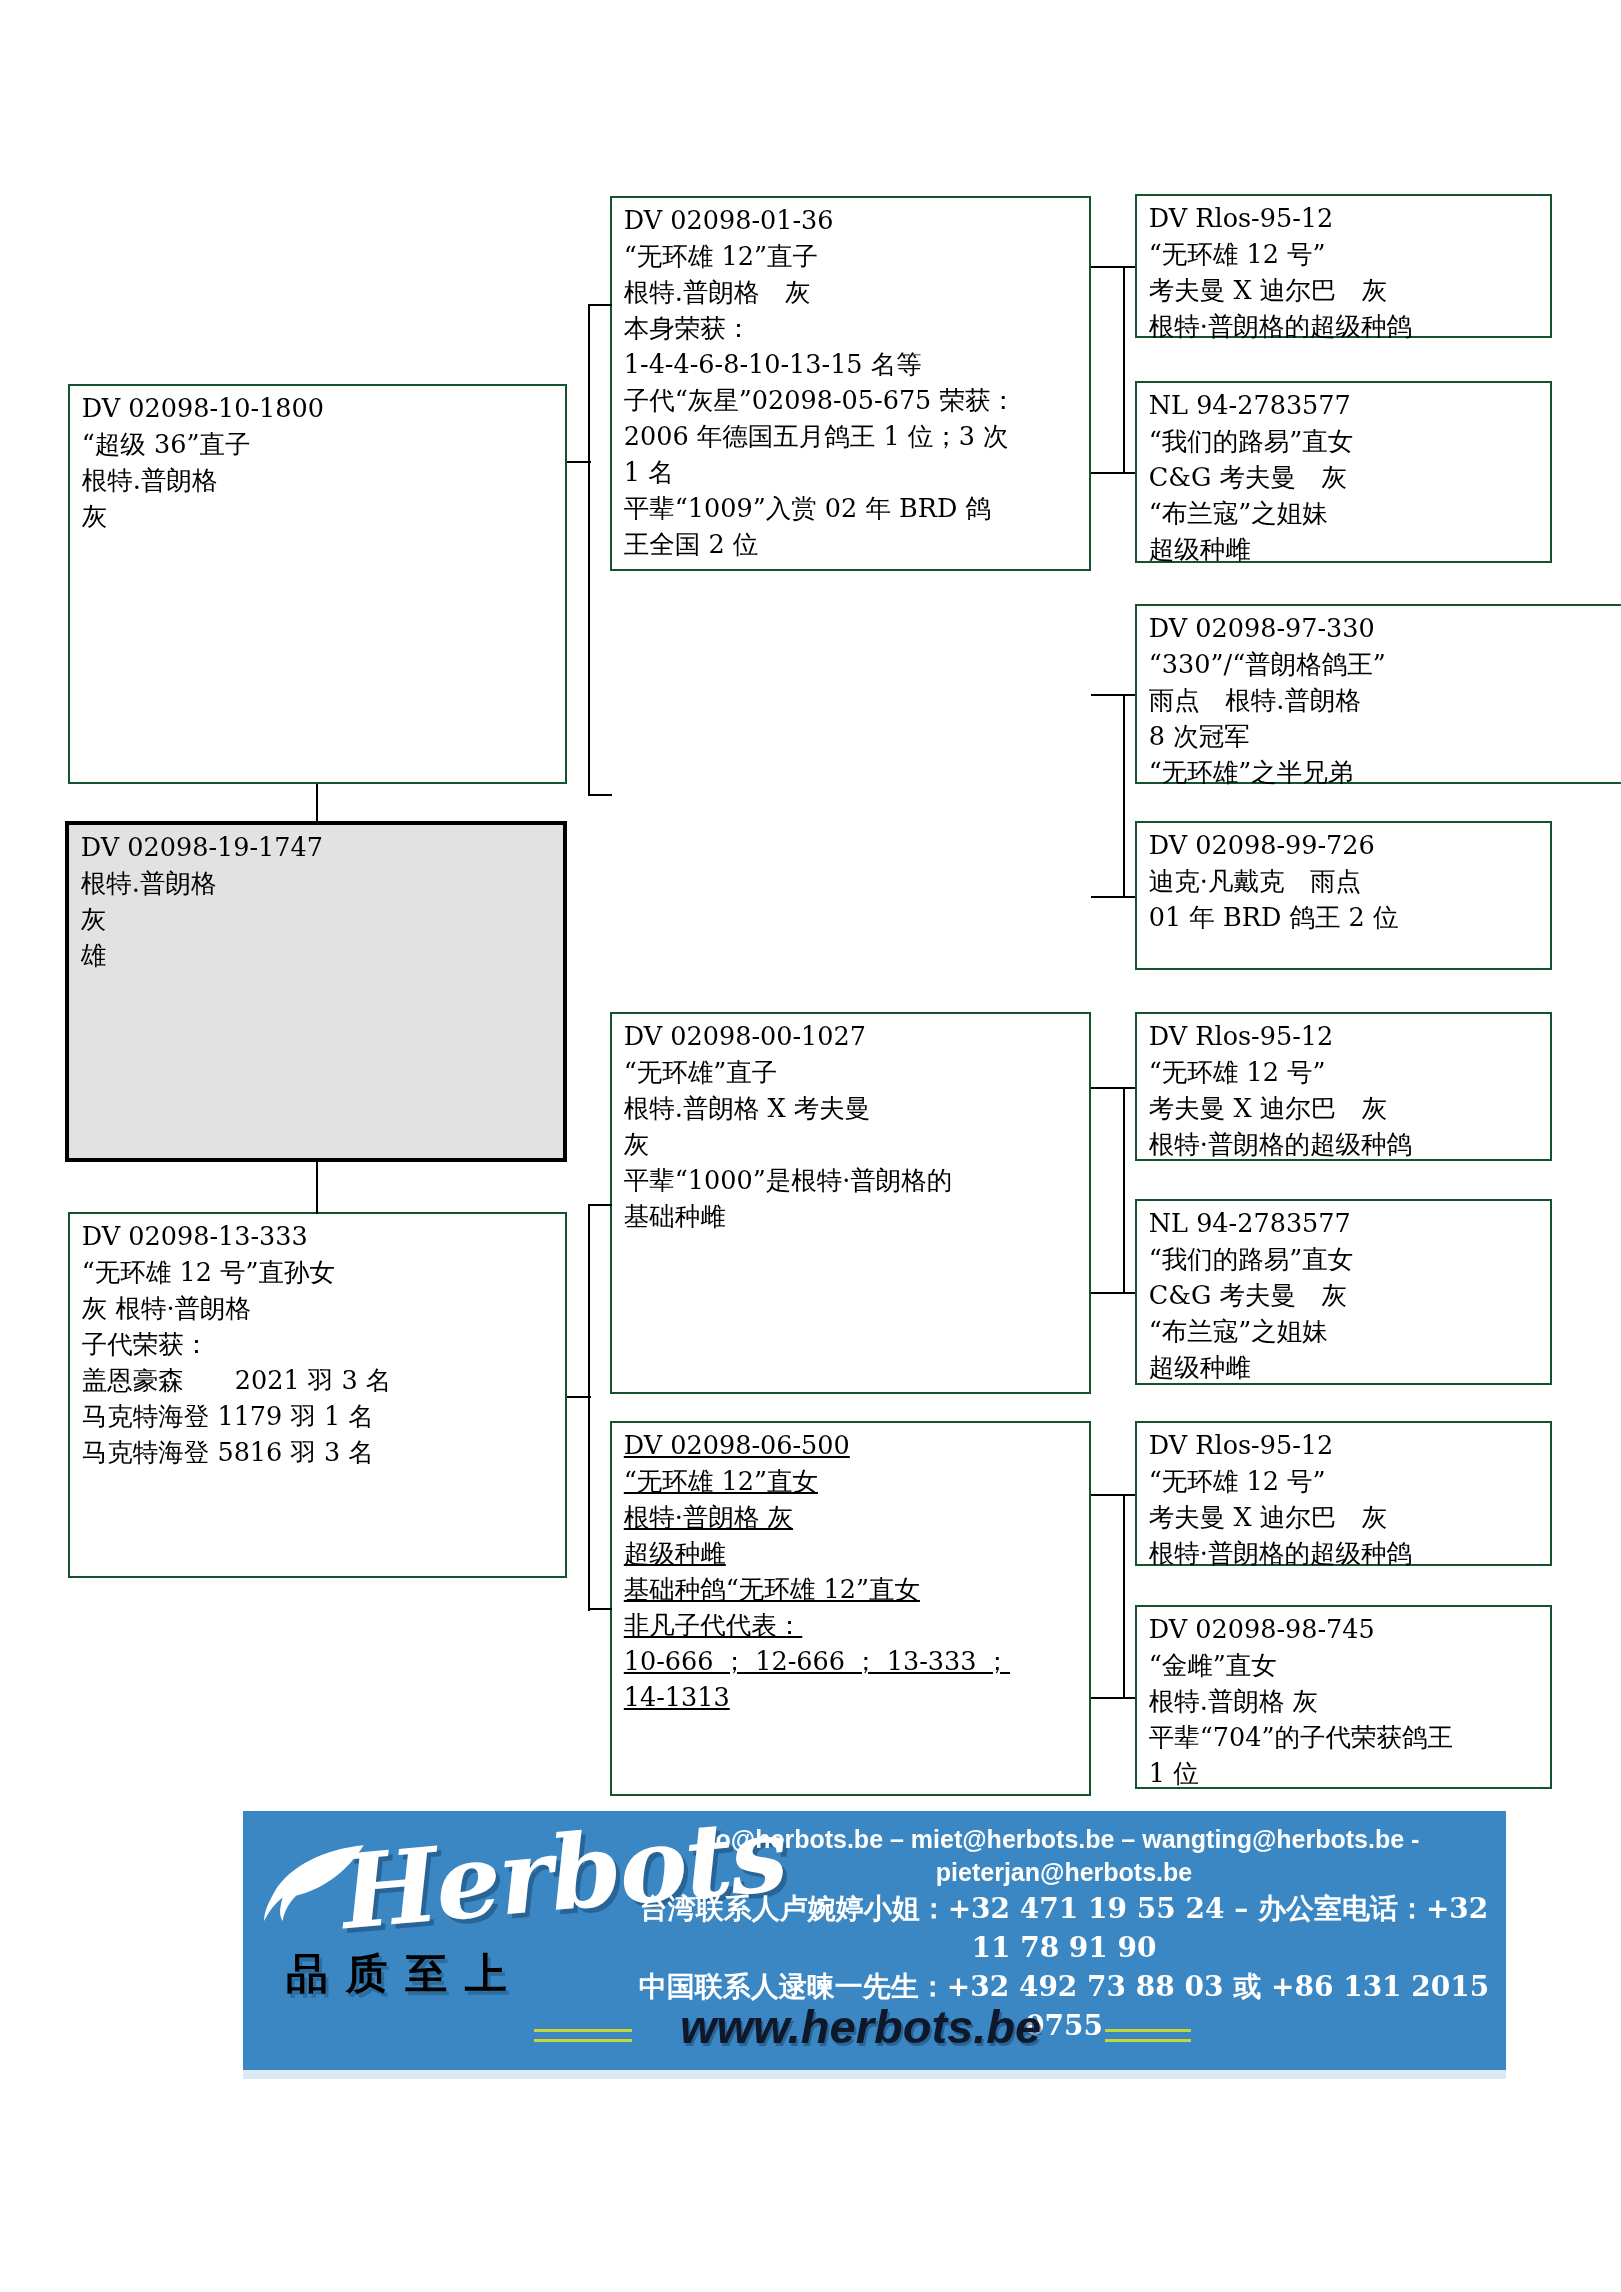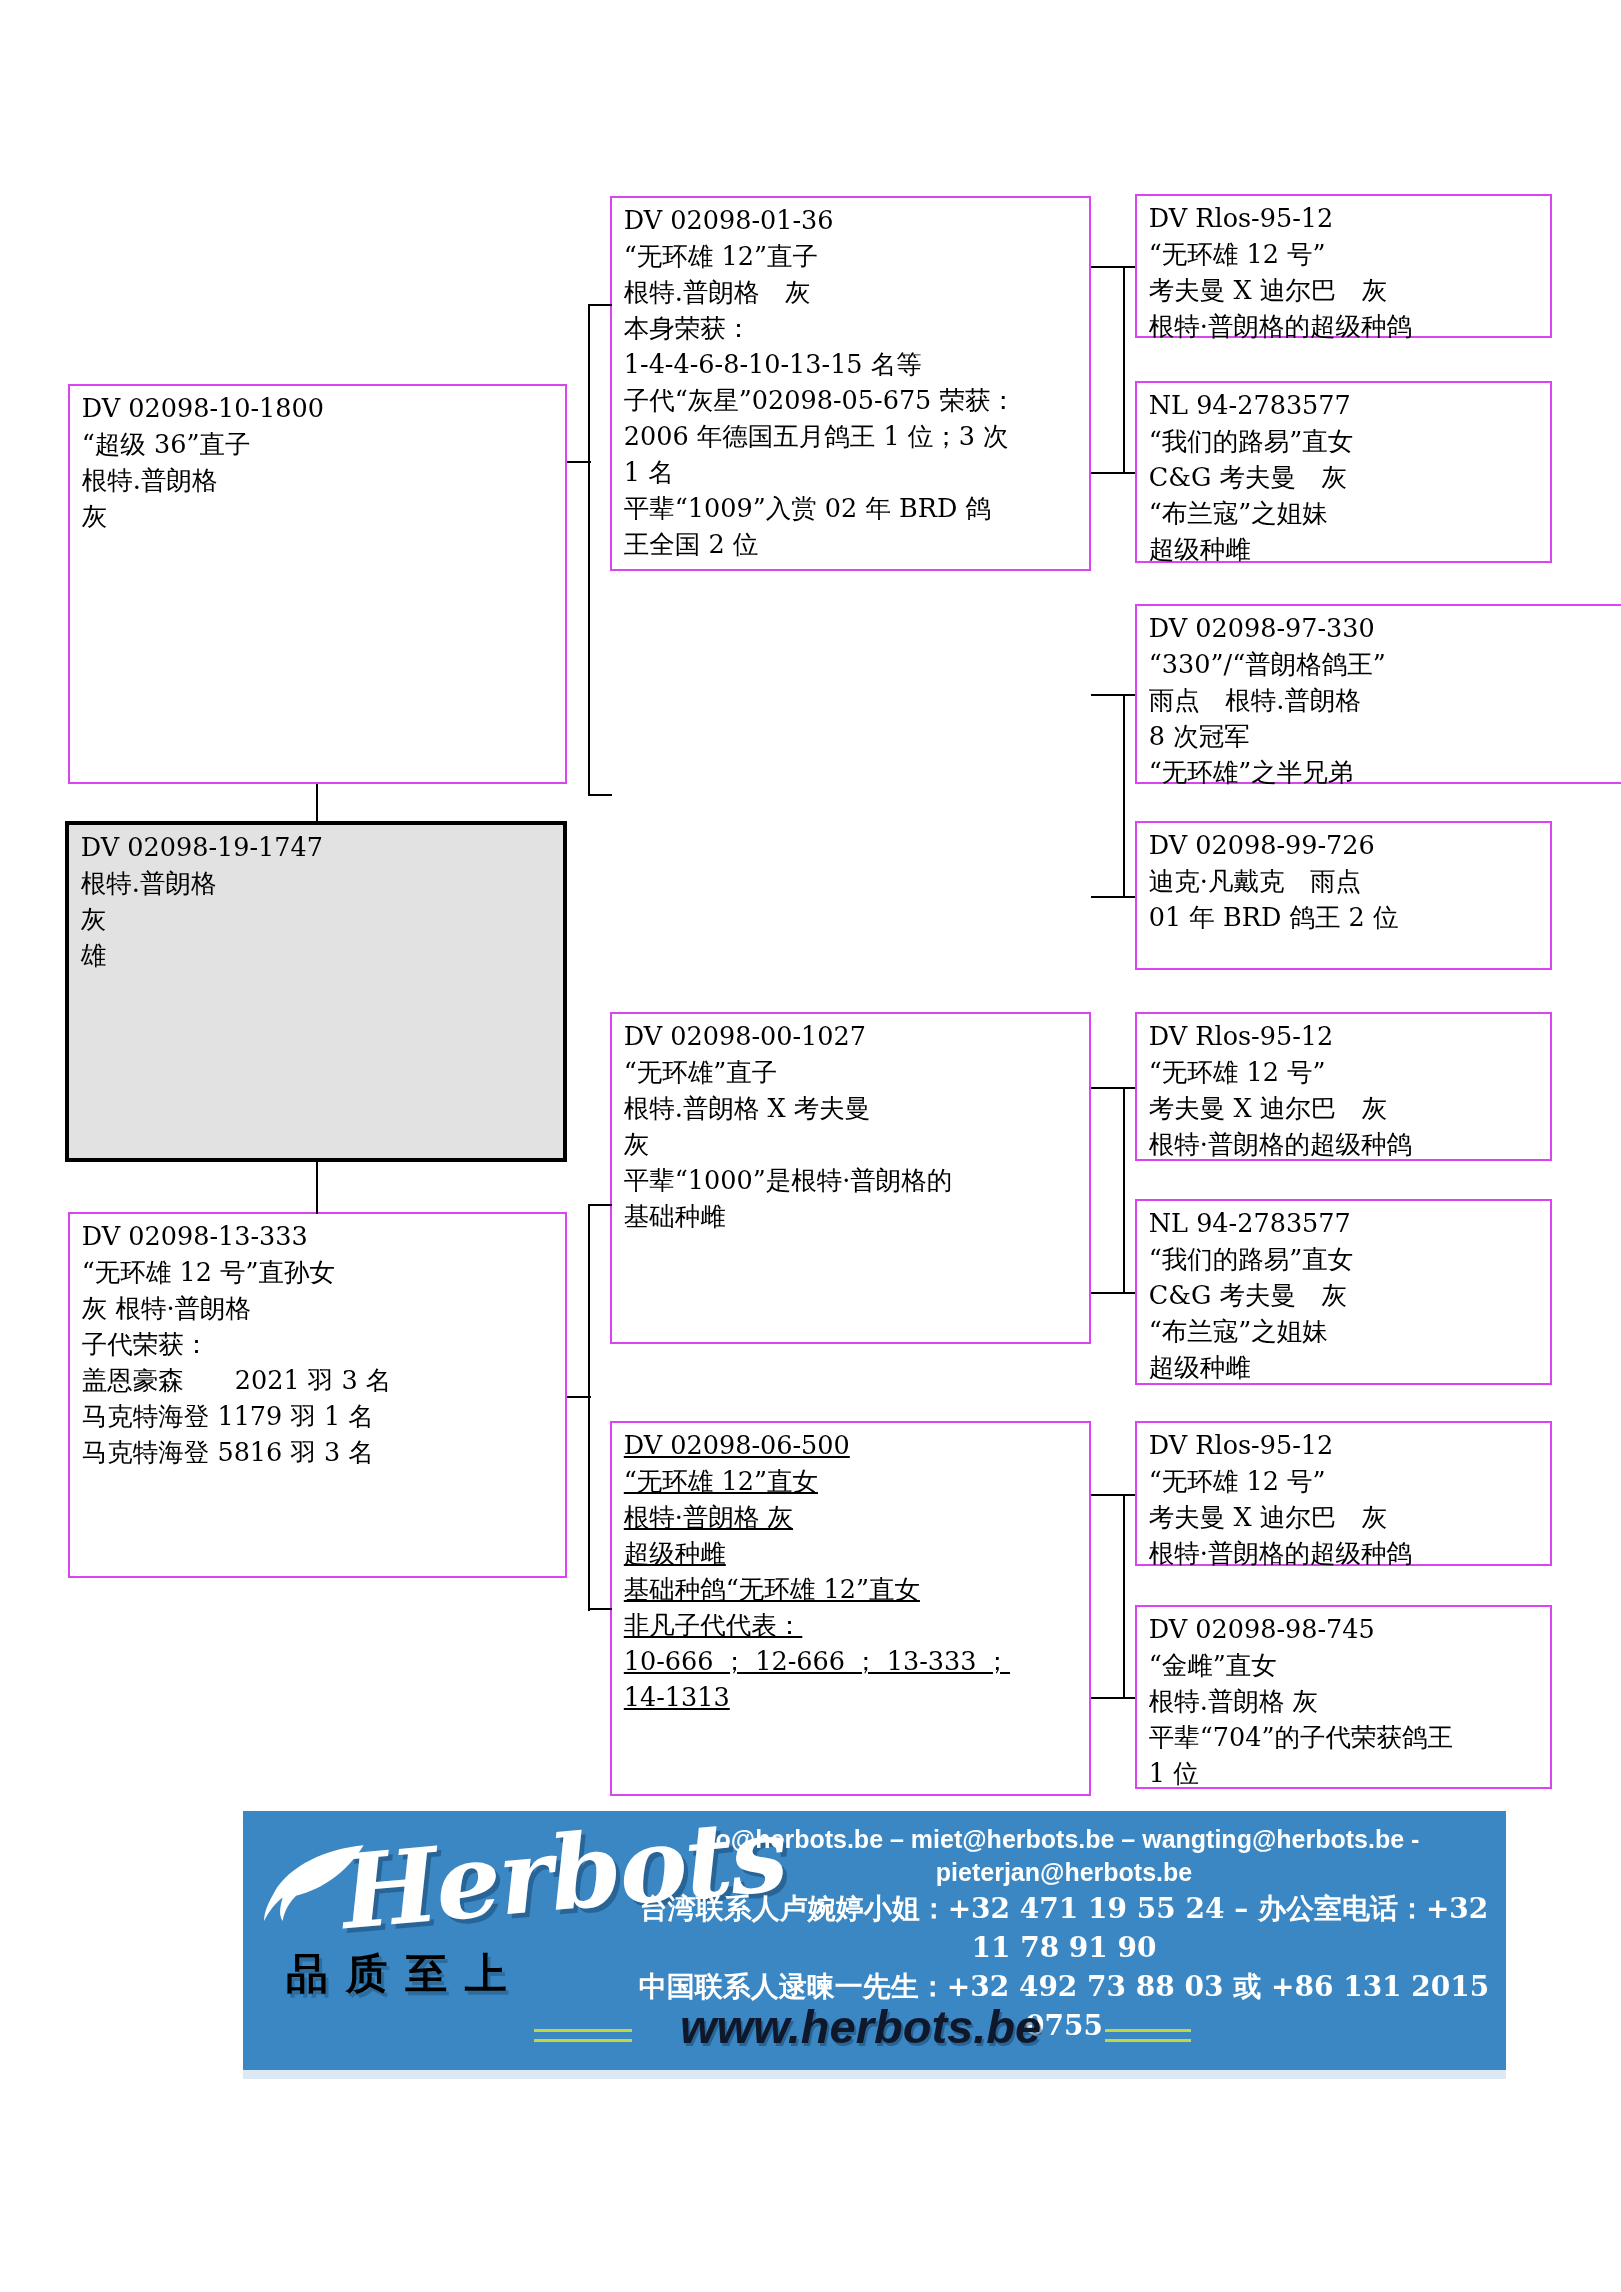--- a/index.html
+++ b/index.html
@@ -1,18 +1,18 @@
 <!DOCTYPE html>
 <html><head>
 <meta charset="utf-8">
 <style>
   html,body{margin:0;padding:0;background:#ffffff;}
   #page{position:relative;width:1621px;height:2293px;background:#ffffff;overflow:hidden;
         font-family:"DejaVu Serif", serif;color:#000;}
-  .pbox{position:absolute;border:2px solid #d946ef;background:#fff;box-sizing:border-box;
+  .pbox{position:absolute;border:2px solid #14532d;background:#fff;box-sizing:border-box;
         font-size:25.5px;line-height:36px;padding:3.9px 7.8px 0 11.8px;white-space:pre-line;}
   .pbox.subject{border:4.9px solid #000;background:#e2e2e2;}
   .hline,.vline{position:absolute;background:#000;}
   .hline{height:2px;}
   .vline{width:2px;}
 
   
   #banner{position:absolute;left:243px;top:1811px;width:1263px;height:259px;background:#3a87c3;}
   #banner-strip{position:absolute;left:243px;top:2070px;width:1263px;height:8.8px;background:#dce9f5;}
   .logo-wrap{position:absolute;left:15.7px;top:5.9px;width:490px;height:127px;}
@@ -58,21 +58,21 @@
   <div class="pbox" style="left:610px;top:196px;width:481px;height:375px;">DV 02098-01-36
 “无环雄 12”直子
 根特.普朗格　灰
 本身荣获：
 1-4-4-6-8-10-13-15 名等
 子代“灰星”02098-05-675 荣获：
 2006 年德国五月鸽王 1 位；3 次
 1 名
 平辈“1009”入赏 02 年 BRD 鸽
 王全国 2 位</div>
-  <div class="pbox" style="left:610px;top:1012px;width:481px;height:332px;">DV 02098-00-1027
+  <div class="pbox" style="left:610px;top:1012px;width:481px;height:382px;">DV 02098-00-1027
 “无环雄”直子
 根特.普朗格 X 考夫曼
 灰
 平辈“1000”是根特·普朗格的
 基础种雌</div>
   <div class="pbox" style="left:610px;top:1421px;width:481px;height:375px;text-decoration:underline;">DV 02098-06-500
 “无环雄 12”直女
 根特·普朗格 灰
 超级种雌
 基础种鸽“无环雄 12”直女

